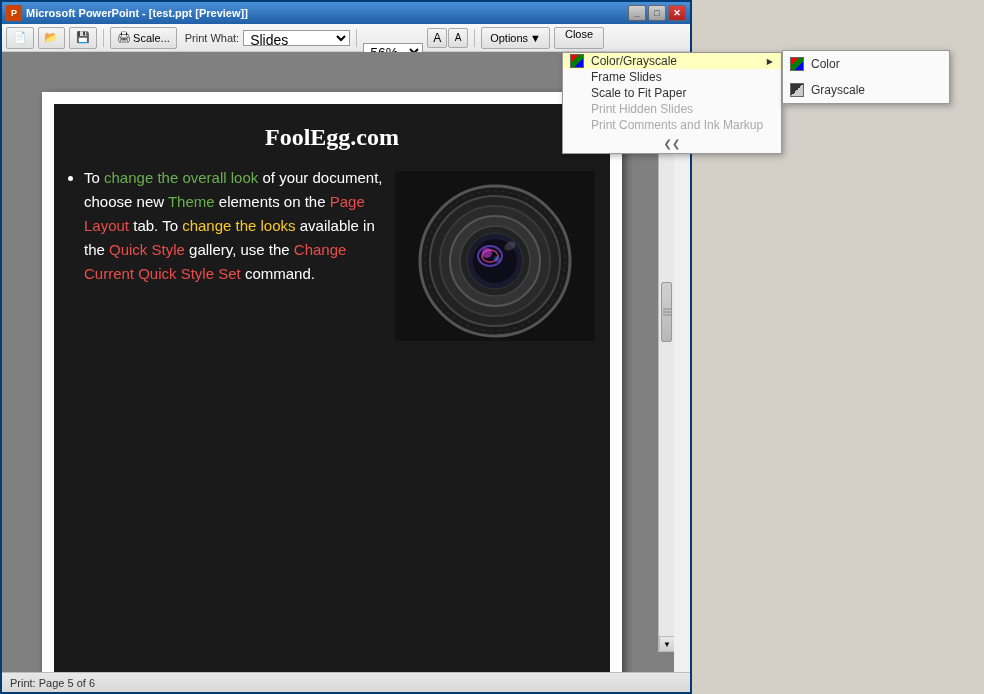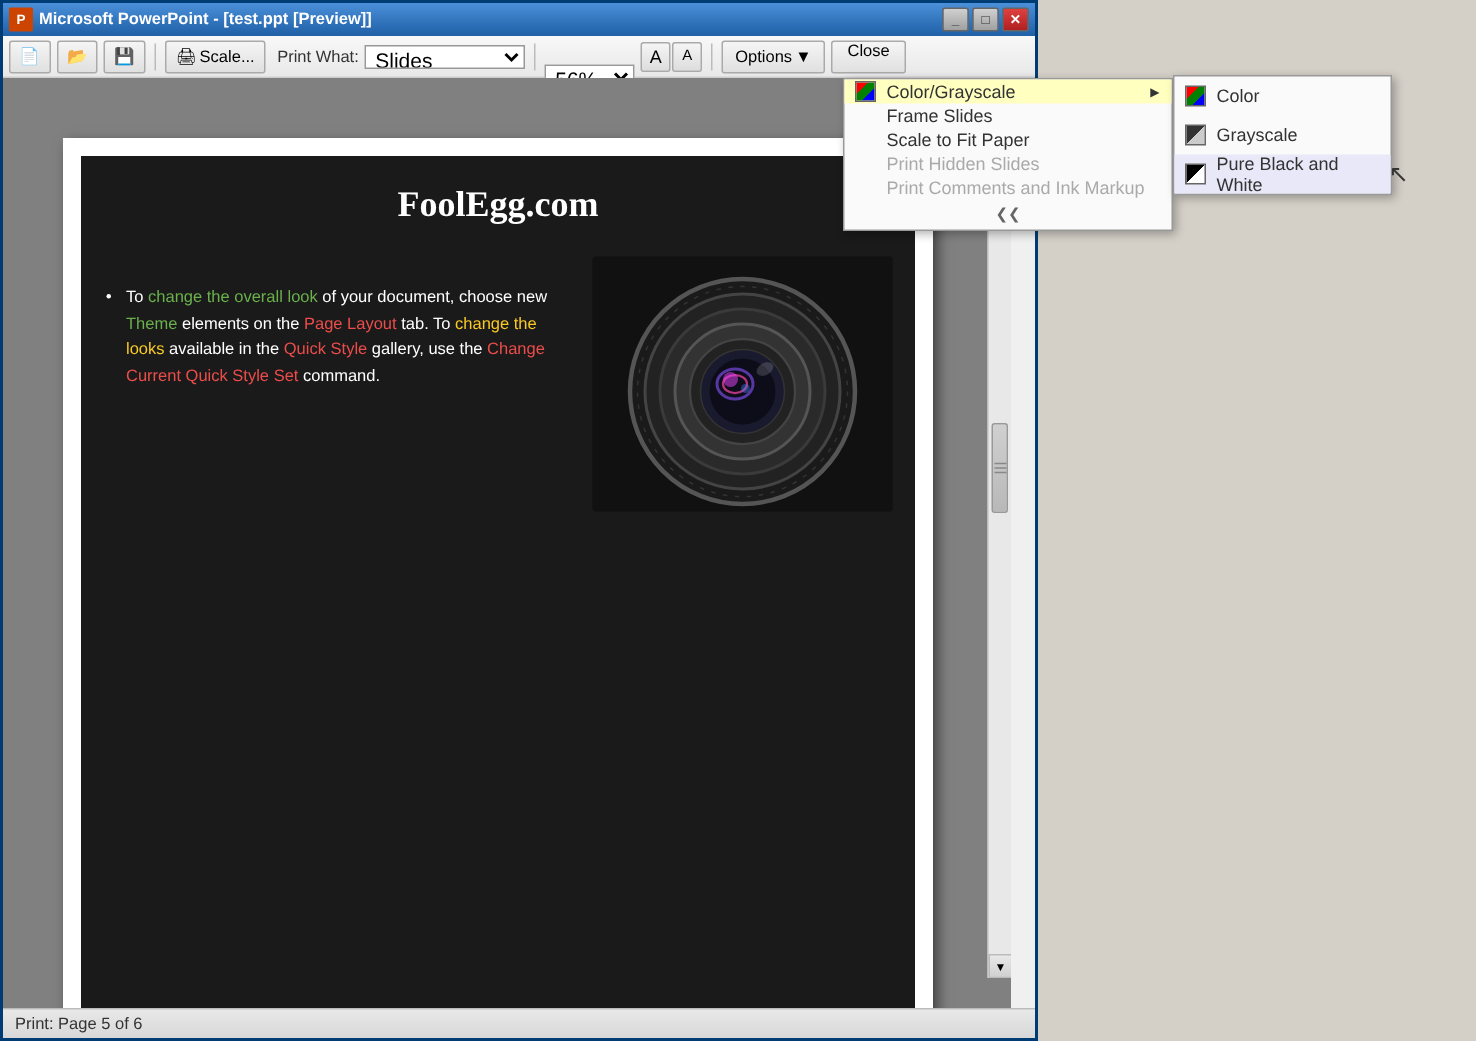--- a/index.html
+++ b/index.html
@@ -201,23 +201,22 @@
 
     .slide-content {
       display: flex;
       gap: 10px;
       padding: 0 15px;
     }
 
     .slide-text {
       flex: 1;
       color: white;
-      font-size: 11px;
+      font-size: 15px;
       line-height: 1.6;
-      margin-top: 24px;
     }
 
     .slide-text ul {
       list-style: disc;
       padding-left: 15px;
     }
 
     .slide-text ul li {
       margin-bottom: 4px;
     }
@@ -383,21 +382,21 @@
       align-items: center;
       justify-content: center;
       cursor: pointer;
     }
 
     
     .submenu {
       position: absolute;
       top: 48px;
       left: 780px;
-      width: 146px;
+      width: 168px;
       background: #fafafa;
       border: 1px solid #999;
       box-shadow: 2px 2px 6px rgba(0,0,0,0.3);
       z-index: 101;
     }
 
     .submenu-item {
       height: 26px;
       display: flex;
       align-items: center;
@@ -572,22 +571,15 @@
         <div class="color-square color-square-rgb"></div>
       </span>
       <span>Color</span>
     </div>
     <div class="submenu-item">
       <span class="color-icon">
         <div class="color-square color-square-gray"></div>
       </span>
       <span>Grayscale</span>
     </div>
-    <div class="submenu-item highlighted" style="background:#e8e8f8;">
-      <span class="color-icon">
-        <div class="color-square color-square-bw"></div>
-      </span>
-      <span>Pure Black and White</span>
-      <span class="cursor-arrow">↖</span>
-    </div>
   </div>
 
 </div>
 
 </body></html>

